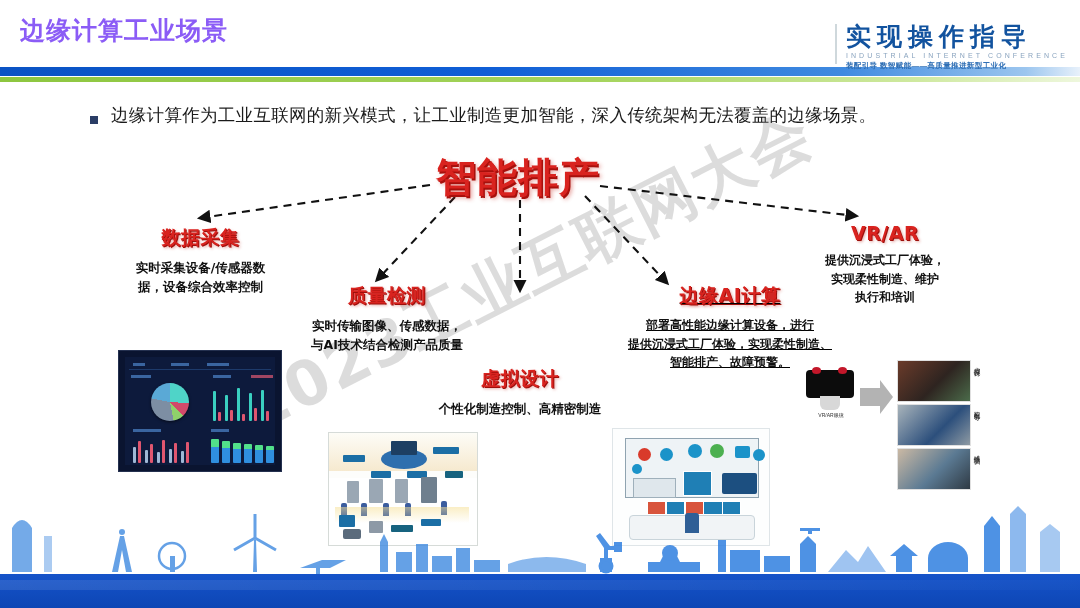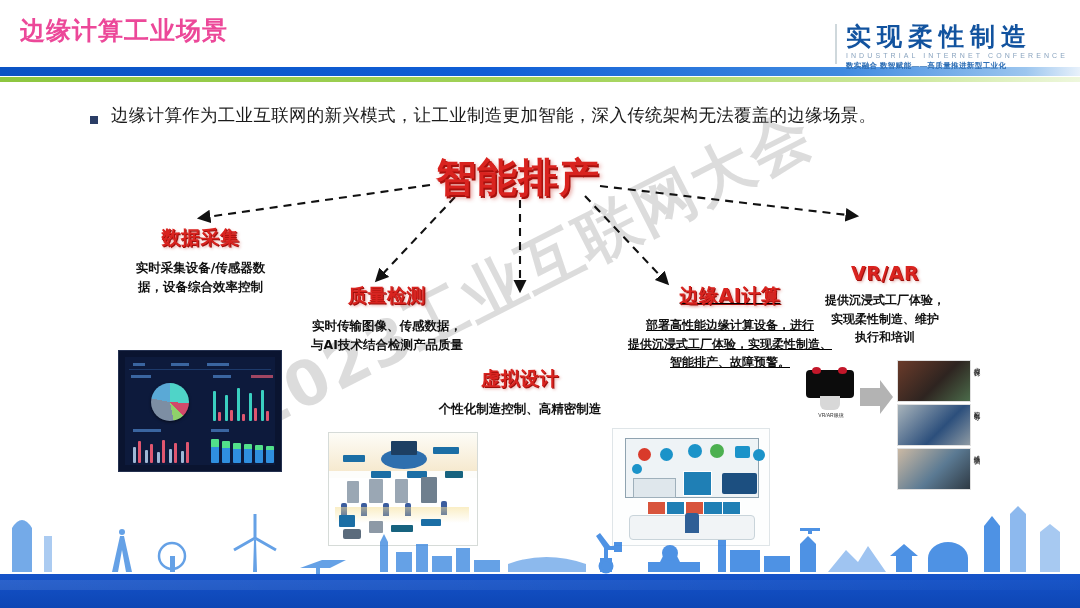--- a/index.html
+++ b/index.html
@@ -6,21 +6,21 @@
   body{
     width:1080px;height:608px;overflow:hidden;position:relative;
     background:#ffffff;
     font-family:"Liberation Sans","DejaVu Sans",sans-serif;
   }
   .slide{position:absolute;inset:0;background:#fff;overflow:hidden;}
 
   
   .hdr-title{
     position:absolute;left:20px;top:14px;
-    font-size:25px;font-weight:700;color:#ec4899;letter-spacing:1px;
+    font-size:25px;font-weight:700;color:#8b5cf6;letter-spacing:1px;
     font-family:"DejaVu Sans","Liberation Sans",sans-serif;
     white-space:nowrap;
   }
   .hdr-rule-blue{
     position:absolute;left:0;top:67px;width:1080px;height:9px;
     background:linear-gradient(to right,#0a53c4 0%,#0f5ed6 45%,#3f8ae0 78%,#9cc6ef 95%,#e8f1fb 100%);
   }
   .hdr-rule-green{
     position:absolute;left:0;top:77px;width:1080px;height:5px;
     background:linear-gradient(to right,#8dc63f 0%,#a5d45c 55%,#cfe9a0 85%,#eef7dd 100%);
@@ -144,23 +144,23 @@
 
 <div class="slide">
 
   <div class="hdr-title">边缘计算工业场景</div>
   <div class="hdr-rule-blue"></div>
   <div class="hdr-rule-green"></div>
 
   <div class="logo">
     <div class="logo-div"></div>
     <div>
-      <div class="logo-cn">实现柔性制造</div>
+      <div class="logo-cn">实现操作指导</div>
       <div class="logo-en">INDUSTRIAL INTERNET CONFERENCE</div>
-      <div class="logo-tag">数实融合  数智赋能——高质量推进新型工业化</div>
+      <div class="logo-tag">装配引导  数智赋能——高质量推进新型工业化</div>
     </div>
   </div>
 
   <div class="bullet-row">
     <div class="bullet-sq"></div>
     <div class="bullet-tx">边缘计算作为工业互联网的新兴模式，让工业制造更加智能，深入传统架构无法覆盖的边缘场景。</div>
   </div>
 
   <div class="watermark">2023工业互联网大会</div>
 
@@ -198,21 +198,21 @@
     <div class="node-b">个性化制造控制、高精密制造</div>
   </div>
 
   <div class="node" style="left:600px;top:283px;width:260px;text-decoration:underline;">
     <div class="node-h">边缘AI计算</div>
     <div class="node-b small">部署高性能边缘计算设备，进行
 提供沉浸式工厂体验，实现柔性制造、
 智能排产、故障预警。</div>
   </div>
 
-  <div class="node" style="left:800px;top:222px;width:170px;margin-top:40px;">
+  <div class="node" style="left:800px;top:222px;width:170px;">
     <div class="node-h">VR/AR</div>
     <div class="node-b small">提供沉浸式工厂体验，
 实现柔性制造、维护
 执行和培训</div>
   </div>
 
   <div class="pic dash" style="left:118px;top:350px;width:162px;height:120px;">
     <div class="dash-inner">
       <div class="dash-top">
         <div class="d-lbl" style="left:4px;top:3px;width:12px;"></div>

